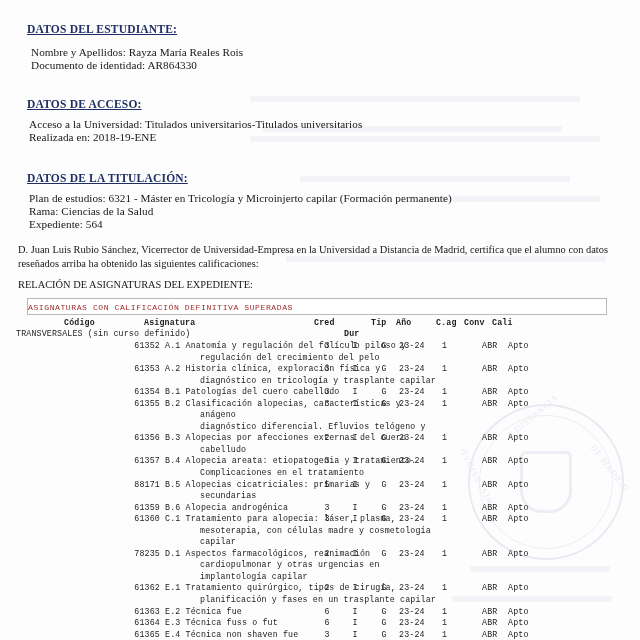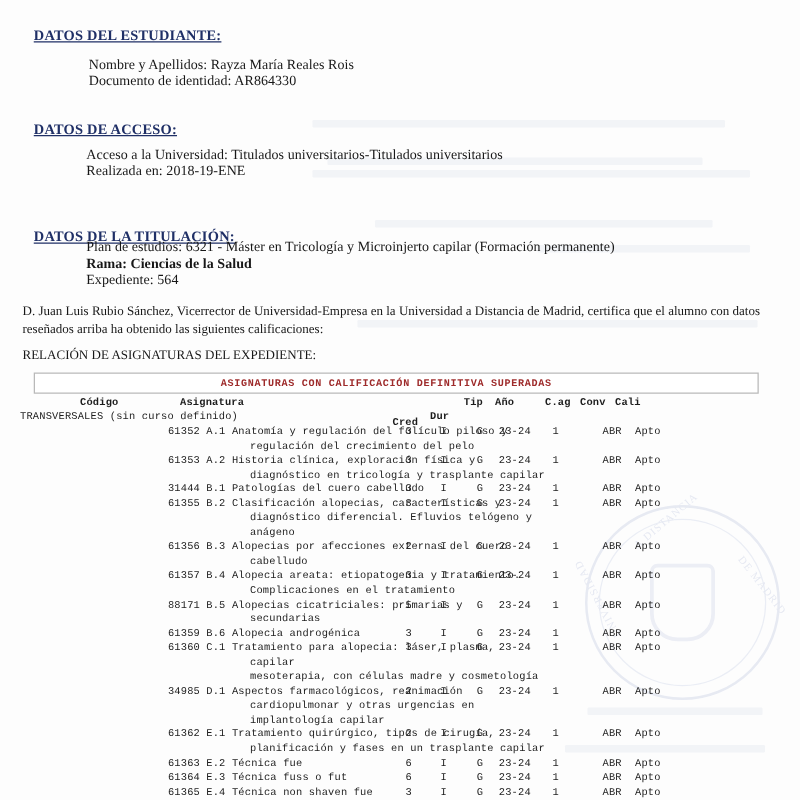--- a/index.html
+++ b/index.html
@@ -95,21 +95,20 @@
     letter-spacing: .2px;
     white-space: nowrap;
   }
   .body-line {
     position: absolute;
     font-family: "Liberation Serif", serif;
     font-size: 11.2px;
     color: #171717;
     white-space: nowrap;
     letter-spacing: .05px;
-    margin-left: 40px;
   }
   .para {
     position: absolute;
     font-family: "Liberation Serif", serif;
     font-size: 10.4px;
     color: #171717;
     line-height: 13.5px;
     letter-spacing: .01px;
   }
 
@@ -123,24 +122,23 @@
     border: 1px solid #b9b9b9;
     background: #fff;
     box-sizing: border-box;
   }
   .banner-text {
     position: absolute;
     left: 0;
     right: 16px;
     top: 50%;
     transform: translateY(-50%);
-    text-align: center;
     font-family: "Liberation Mono", monospace;
     font-size: 8.1px;
-    font-weight: bold;
+    font-weight: normal;
     color: #9e2b2b;
     letter-spacing: .55px;
     white-space: nowrap;
   }
 
   
   .mono {
     font-family: "Liberation Mono", monospace;
     font-size: 8.3px;
     color: #1c1c1c;
@@ -206,35 +204,35 @@
   <div class="content">
 
     <div class="sec-head" style="left:27px;top:23px;">DATOS DEL ESTUDIANTE:</div>
     <div class="body-line" style="left:31px;top:46px;">Nombre y Apellidos:  Rayza María Reales Rois</div>
     <div class="body-line" style="left:31px;top:59px;">Documento de identidad: AR864330</div>
 
     <div class="sec-head" style="left:27px;top:98px;">DATOS DE ACCESO:</div>
     <div class="body-line" style="left:29px;top:118px;text-align:center;">Acceso a la Universidad: Titulados universitarios-Titulados universitarios</div>
     <div class="body-line" style="left:29px;top:131px;">Realizada en: 2018-19-ENE</div>
 
-    <div class="sec-head" style="left:27px;top:172px;margin-top:12px;">DATOS DE LA TITULACIÓN:</div>
+    <div class="sec-head" style="left:27px;top:172px;">DATOS DE LA TITULACIÓN:</div>
     <div class="body-line" style="left:29px;top:192px;">Plan de estudios: 6321 - Máster en Tricología y Microinjerto capilar (Formación permanente)</div>
-    <div class="body-line" style="left:29px;top:205px;font-weight:bold;">Rama: Ciencias de la Salud</div>
+    <div class="body-line" style="left:29px;top:205px;">Rama: Ciencias de la Salud</div>
     <div class="body-line" style="left:29px;top:218px;">Expediente: 564</div>
 
     <div class="para" style="left:18px;top:243px;width:608px;">D. Juan Luis Rubio Sánchez, Vicerrector de Universidad-Empresa en la Universidad a Distancia de Madrid, certifica que el alumno con datos reseñados arriba ha obtenido las siguientes calificaciones:</div>
     <div class="para" style="left:18px;top:278px;width:400px;">RELACIÓN DE ASIGNATURAS DEL EXPEDIENTE:</div>
 
     <div class="banner">
       <div class="banner-text">ASIGNATURAS CON CALIFICACIÓN DEFINITIVA SUPERADAS</div>
     </div>
 
     <div class="mono col-head" style="left:64px;top:318px;">Código</div>
     <div class="mono col-head" style="left:112px;top:318px;margin-left:32px;">Asignatura</div>
-    <div class="mono col-head" style="left:314px;top:318px;margin-top:16px;">Cred</div>
+    <div class="mono col-head" style="left:314px;top:318px;">Cred</div>
     <div class="mono col-head" style="left:344px;top:329px;">Dur</div>
     <div class="mono col-head" style="left:371px;top:318px;">Tip</div>
     <div class="mono col-head" style="left:396px;top:318px;">Año</div>
     <div class="mono col-head" style="left:436px;top:318px;">C.ag</div>
     <div class="mono col-head" style="left:464px;top:318px;">Conv</div>
     <div class="mono col-head" style="left:492px;top:318px;">Cali</div>
 
     <div class="mono group-label">TRANSVERSALES (sin curso definido)</div>
 
     <div class="rows" id="rows-container">
@@ -260,21 +258,21 @@
           <span class="mono c-tip">G</span>
           <span class="mono c-anio">23-24</span>
           <span class="mono c-cag">1</span>
           <span class="mono c-conv">ABR</span>
           <span class="mono c-cali">Apto</span>
         </div>
         <div class="row">
           <span class="mono c-cont">diagnóstico en tricología y trasplante capilar</span>
         </div>
         <div class="row">
-          <span class="mono c-code">31444</span>
+          <span class="mono c-code">61354</span>
           <span class="mono c-name">B.1 Patologías del cuero cabelludo</span>
           <span class="mono c-cred">3</span>
           <span class="mono c-dur">I</span>
           <span class="mono c-tip">G</span>
           <span class="mono c-anio">23-24</span>
           <span class="mono c-cag">1</span>
           <span class="mono c-conv">ABR</span>
           <span class="mono c-cali">Apto</span>
         </div>
         <div class="row">
@@ -282,24 +280,24 @@
           <span class="mono c-name">B.2 Clasificación alopecias, características y</span>
           <span class="mono c-cred">3</span>
           <span class="mono c-dur">I</span>
           <span class="mono c-tip">G</span>
           <span class="mono c-anio">23-24</span>
           <span class="mono c-cag">1</span>
           <span class="mono c-conv">ABR</span>
           <span class="mono c-cali">Apto</span>
         </div>
         <div class="row">
+          <span class="mono c-cont">anágeno</span>
+        </div>
+        <div class="row">
           <span class="mono c-cont">diagnóstico diferencial. Efluvios telógeno y</span>
-        </div>
-        <div class="row">
-          <span class="mono c-cont">anágeno</span>
         </div>
         <div class="row">
           <span class="mono c-code">61356</span>
           <span class="mono c-name">B.3 Alopecias por afecciones externas del cuero</span>
           <span class="mono c-cred">2</span>
           <span class="mono c-dur">I</span>
           <span class="mono c-tip">G</span>
           <span class="mono c-anio">23-24</span>
           <span class="mono c-cag">1</span>
           <span class="mono c-conv">ABR</span>
@@ -352,27 +350,27 @@
           <span class="mono c-name">C.1 Tratamiento para alopecia: láser, plasma,</span>
           <span class="mono c-cred">3</span>
           <span class="mono c-dur">I</span>
           <span class="mono c-tip">G</span>
           <span class="mono c-anio">23-24</span>
           <span class="mono c-cag">1</span>
           <span class="mono c-conv">ABR</span>
           <span class="mono c-cali">Apto</span>
         </div>
         <div class="row">
+          <span class="mono c-cont">mesoterapia, con células madre y cosmetología</span>
+        </div>
+        <div class="row">
           <span class="mono c-cont">capilar</span>
         </div>
         <div class="row">
-          <span class="mono c-cont">mesoterapia, con células madre y cosmetología</span>
-        </div>
-        <div class="row">
-          <span class="mono c-code">34985</span>
+          <span class="mono c-code">78235</span>
           <span class="mono c-name">D.1 Aspectos farmacológicos, reanimación</span>
           <span class="mono c-cred">2</span>
           <span class="mono c-dur">I</span>
           <span class="mono c-tip">G</span>
           <span class="mono c-anio">23-24</span>
           <span class="mono c-cag">1</span>
           <span class="mono c-conv">ABR</span>
           <span class="mono c-cali">Apto</span>
         </div>
         <div class="row">

